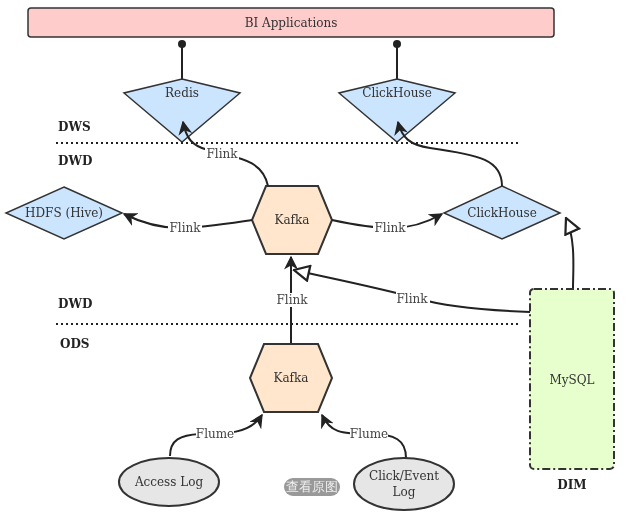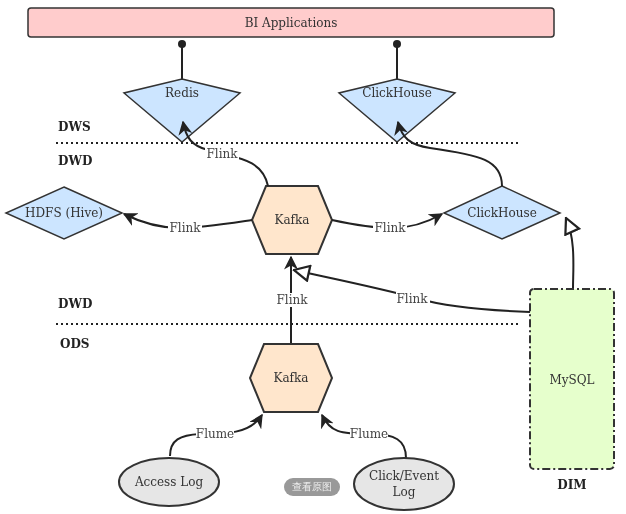--- a/index.html
+++ b/index.html
@@ -2,21 +2,21 @@
 <html><head>
 <meta charset="utf-8">
 <style>
   html, body { margin:0; padding:0; background:#ffffff; }
   body { width:626px; height:514px; position:relative; overflow:hidden; font-family:"DejaVu Serif", serif; }
   svg { position:absolute; left:0; top:0; }
   .lbl { font-family:"DejaVu Serif", serif; font-size:12px; fill:#333; }
   .layer { font-family:"DejaVu Serif", serif; font-size:12px; font-weight:bold; fill:#222; }
   .edge-lbl { font-family:"DejaVu Serif", serif; font-size:12px; fill:#444; }
   .edge { fill:none; stroke:#222; stroke-width:2; }
-  .viewbtn { position:absolute; left:284px; top:478px; width:56px; height:18px; border-radius:9px; background:#999; color:#eee; font-family:"DejaVu Sans", sans-serif; font-size:10px; line-height:18px; text-align:center; }
+  .viewbtn { position:absolute; left:284px; top:478px; width:56px; height:18px; border-radius:9px; background:#999; color:#eee; font-family:"DejaVu Sans", sans-serif; font-size:13px; line-height:18px; text-align:center; }
 </style>
 </head>
 <body>
 
 <svg width="626" height="514" viewBox="0 0 626 514">
   <defs>
     <marker id="arrow" viewBox="0 0 10 10" refX="9" refY="5" markerWidth="7" markerHeight="7" orient="auto-start-reverse">
       <path d="M0,0 L10,5 L0,10 L3,5 Z" fill="#222"></path>
     </marker>
     <marker id="arrow-open" viewBox="0 0 12 12" refX="11" refY="6" markerWidth="9" markerHeight="9" orient="auto-start-reverse">

